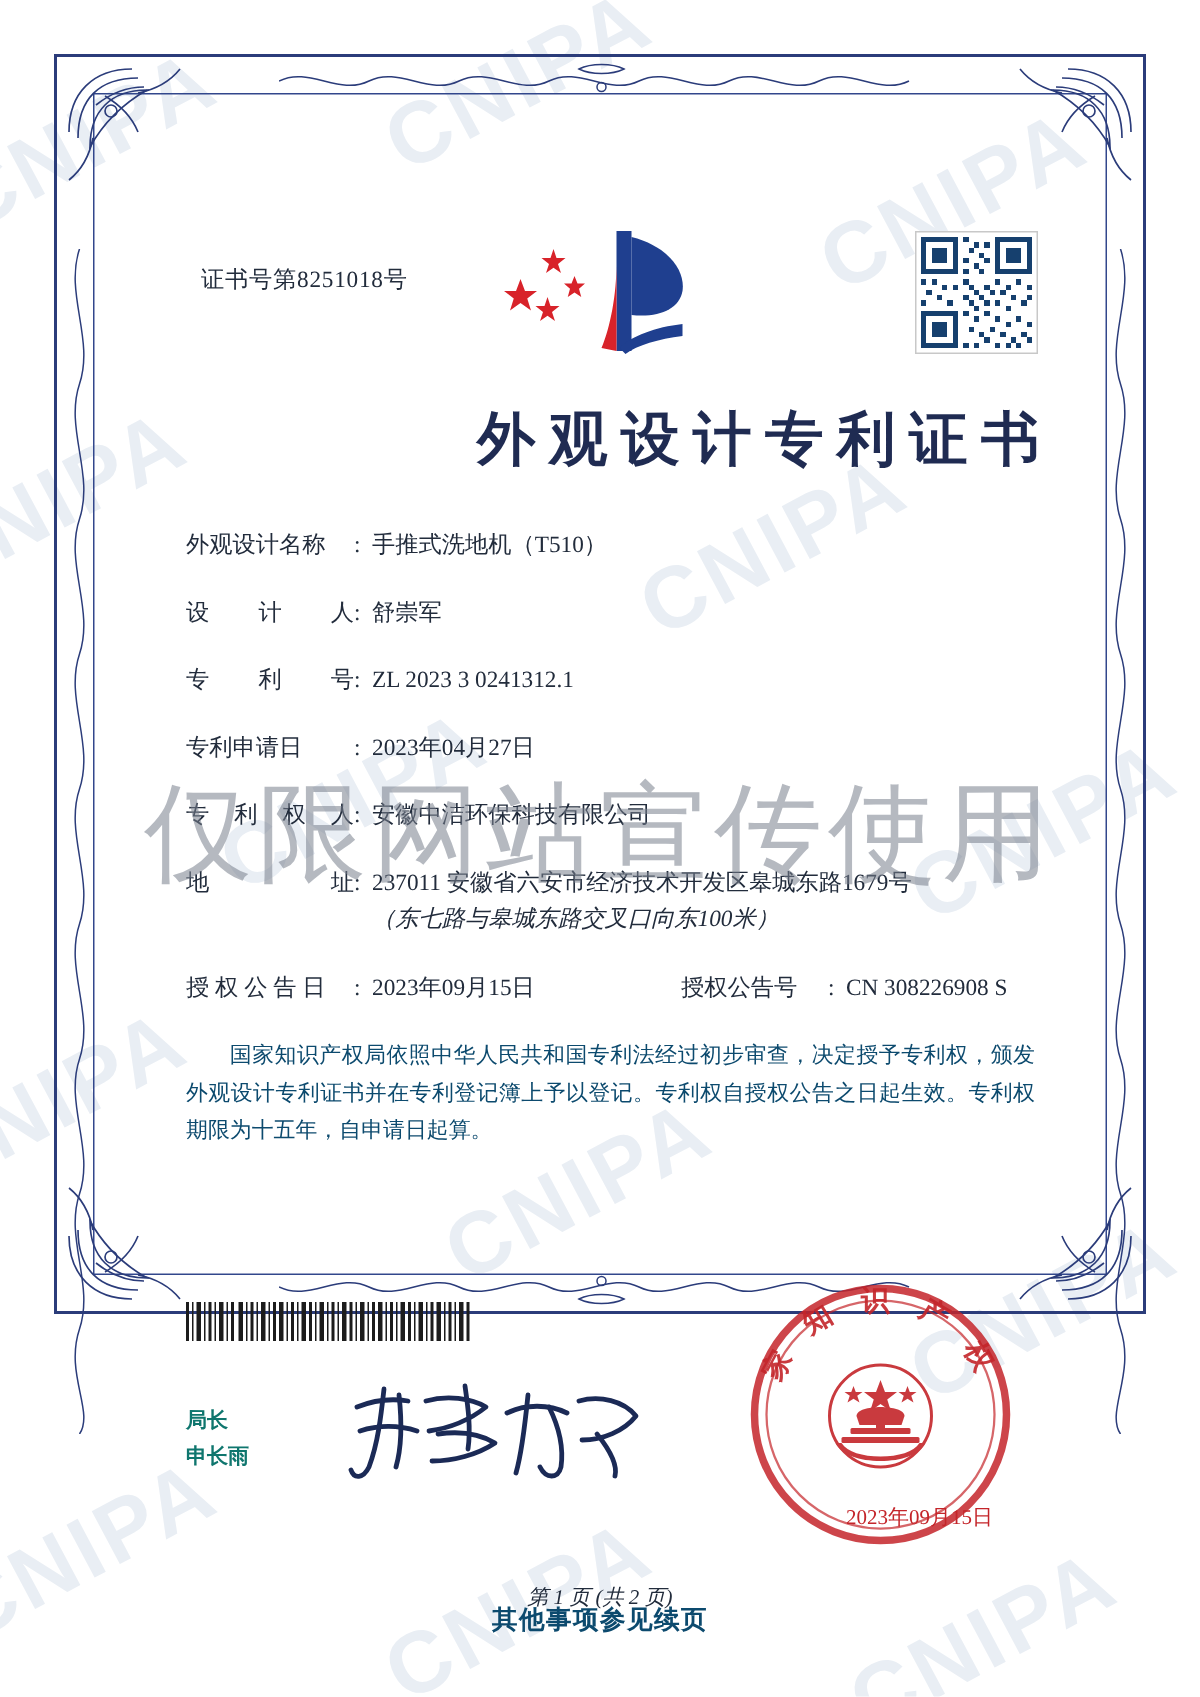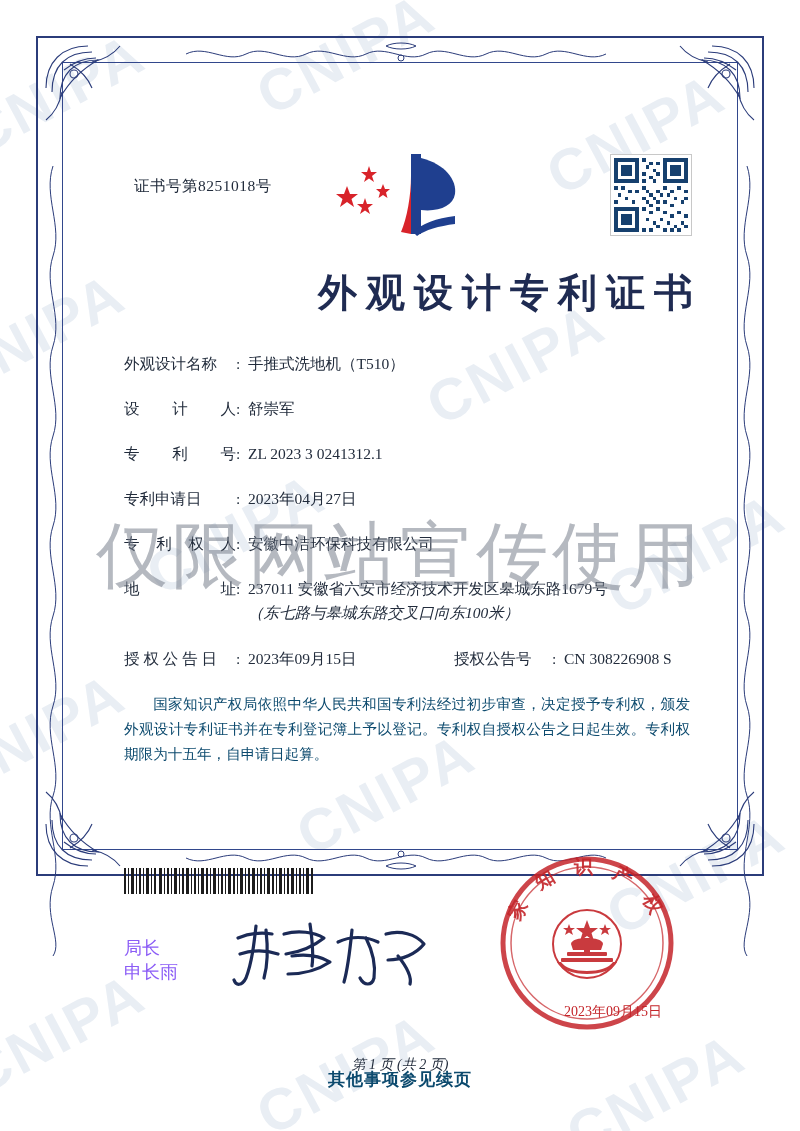--- a/index.html
+++ b/index.html
@@ -198,23 +198,24 @@
     left: 26px;
     top: 770px;
     width: 190px;
     height: 26px;
   }
 
   .sig-block {
     position: absolute;
     left: 26px;
     top: 838px;
-    font-size: 18px;
+    font-size: 14px;
     line-height: 24px;
-    color: #8b5cf6;
+    color: #0f766e;
+    font-weight: bold;
   }
   .signature {
     position: absolute;
     left: 128px;
     top: 818px;
     width: 210px;
     height: 76px;
   }
 
   .seal {

